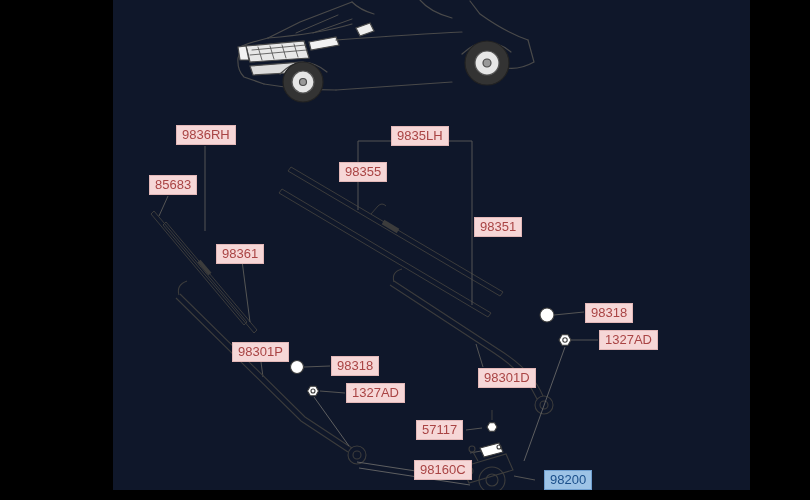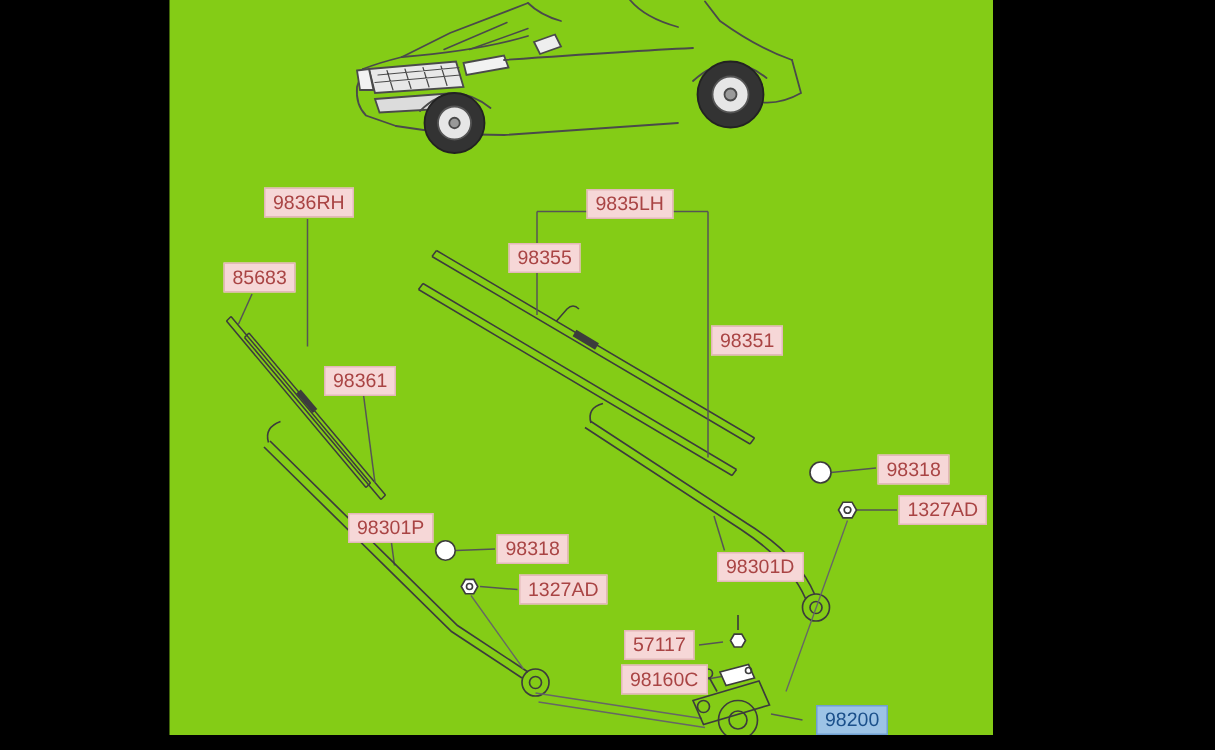--- a/index.html
+++ b/index.html
@@ -1,17 +1,17 @@
 <!DOCTYPE html>
 <html style="--page-bg: #000000; --canvas-bg: #ffffff; --line: #3c3c3c; --label-bg: #f6d7d7; --label-border: #e3b8b8; --label-text: #a94444; --selected-bg: #9dc3e6; --selected-border: #6f9fd0; --selected-text: #1b4f8a;"><head>
 <meta charset="utf-8">
 <style>
   html,body{margin:0;padding:0;background:#000;}
   .stage{
-    position:relative;width:662px;height:500px;background:#84cc16;overflow:hidden;
+    position:relative;width:750px;height:500px;background:#0f172a;overflow:hidden;
     font-family:"Liberation Sans",sans-serif;
   }
   .stage svg{position:absolute;left:0;top:0;z-index:1;}
   .bar{position:absolute;background:var(--page-bg,#000);z-index:5;}
   .bar.left{left:0;top:0;width:113px;height:500px;}
   .bar.right{left:792px;top:0;width:18px;height:500px;}
   .bar.bottom{left:0;top:490px;width:810px;height:10px;}
   .lbl{
     position:absolute;z-index:3;
     font-size:13px;line-height:15px;white-space:nowrap;text-align:center;
@@ -151,19 +151,19 @@
   <div class="lbl" style="left:339px;top:162px">98355</div>
   <div class="lbl" style="left:216px;top:244px">98361</div>
   <div class="lbl" style="left:474px;top:217px">98351</div>
   <div class="lbl" style="left:585px;top:303px">98318</div>
   <div class="lbl" style="left:599px;top:330px">1327AD</div>
   <div class="lbl" style="left:232px;top:342px">98301P</div>
   <div class="lbl" style="left:331px;top:356px">98318</div>
   <div class="lbl" style="left:478px;top:368px">98301D</div>
   <div class="lbl" style="left:346px;top:383px">1327AD</div>
   <div class="lbl" style="left:416px;top:420px">57117</div>
-  <div class="lbl" style="left:414px;top:443px">98160C</div>
+  <div class="lbl" style="left:414px;top:460px">98160C</div>
   <div class="lbl selected" style="left:544px;top:470px">98200</div>
 
   <div class="bar left"></div>
   <div class="bar right"></div>
   <div class="bar bottom"></div>
 </div>
 
 </body></html>

